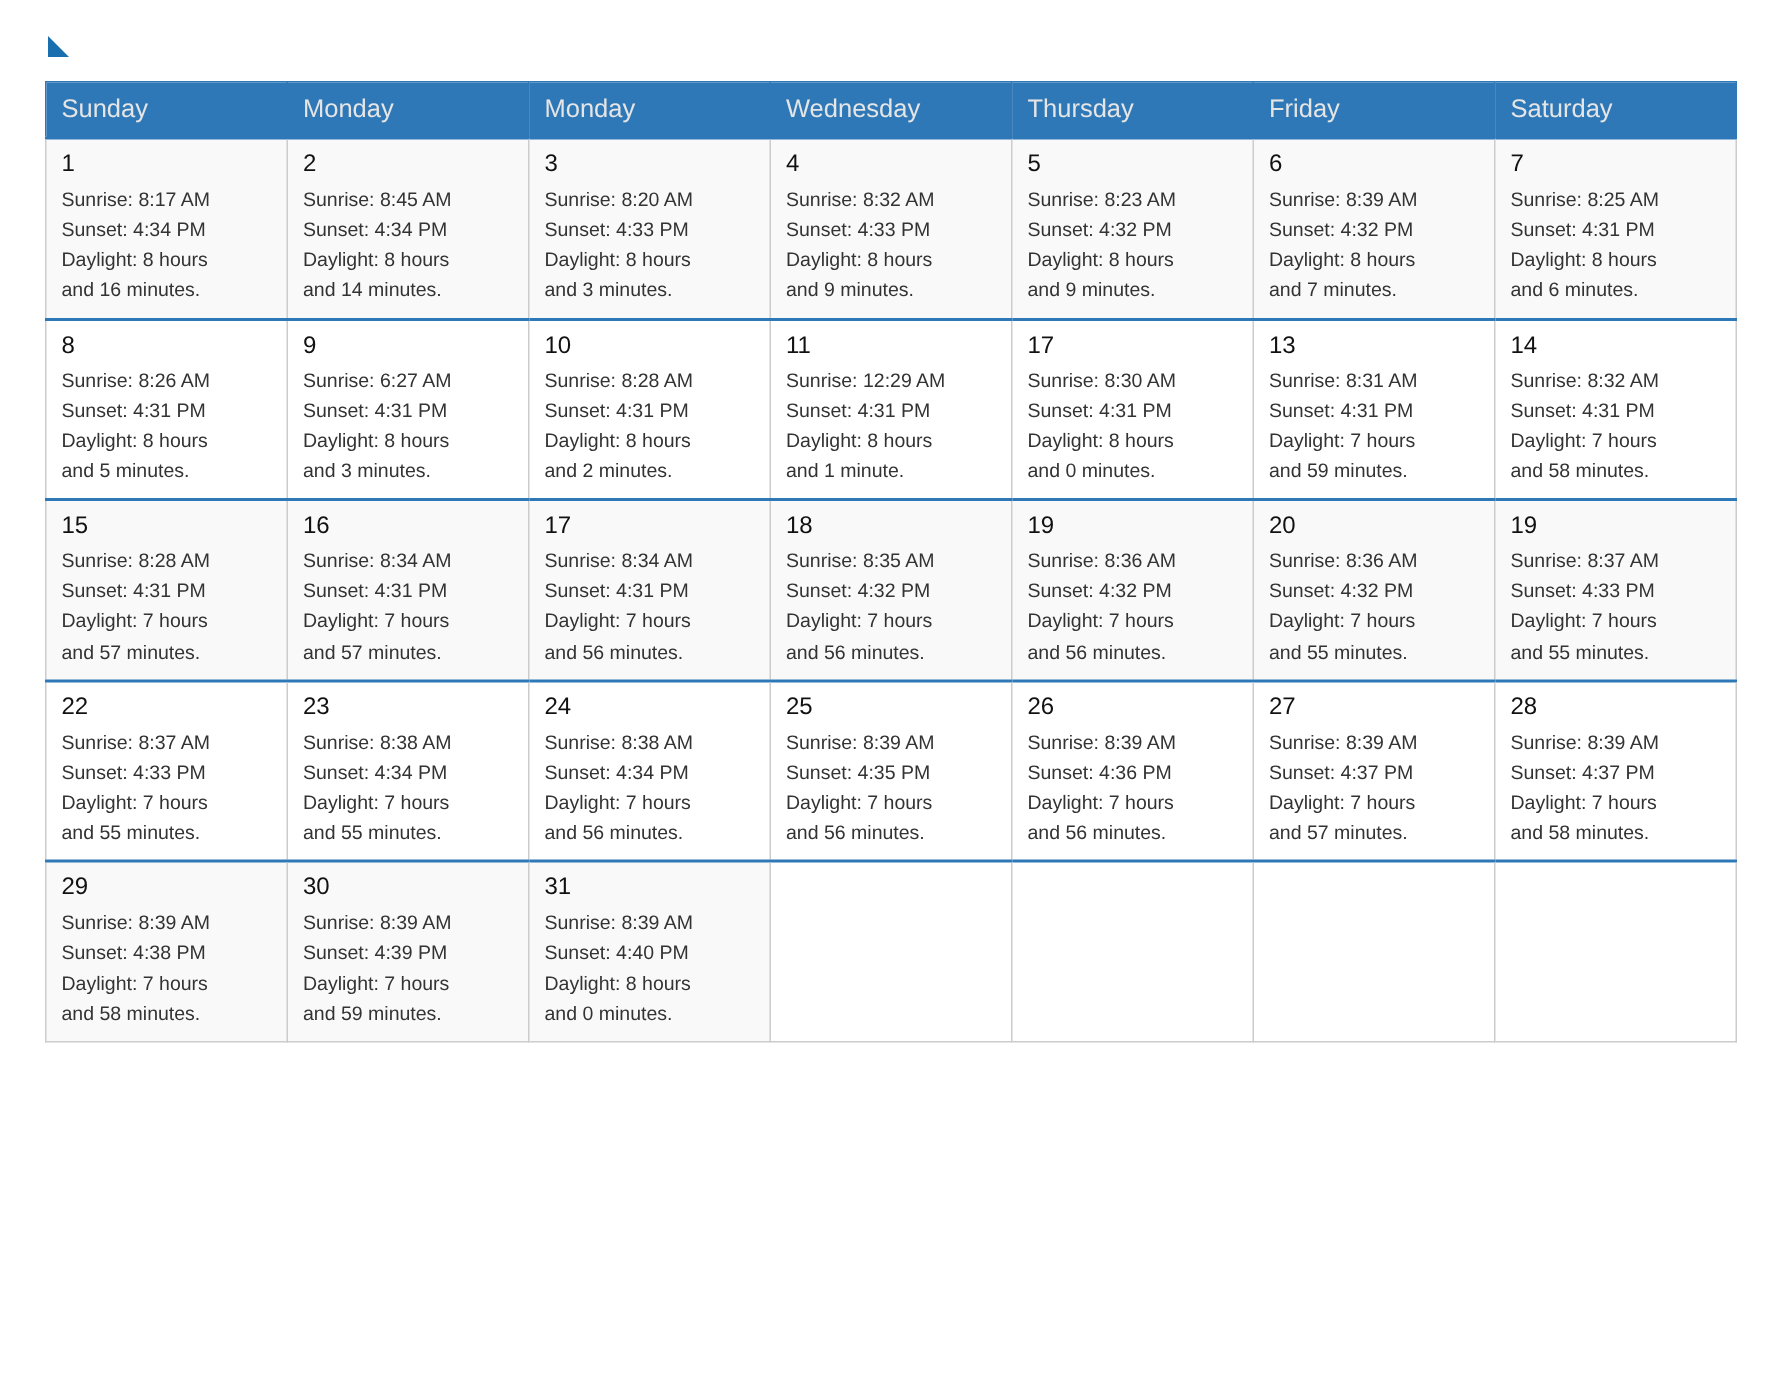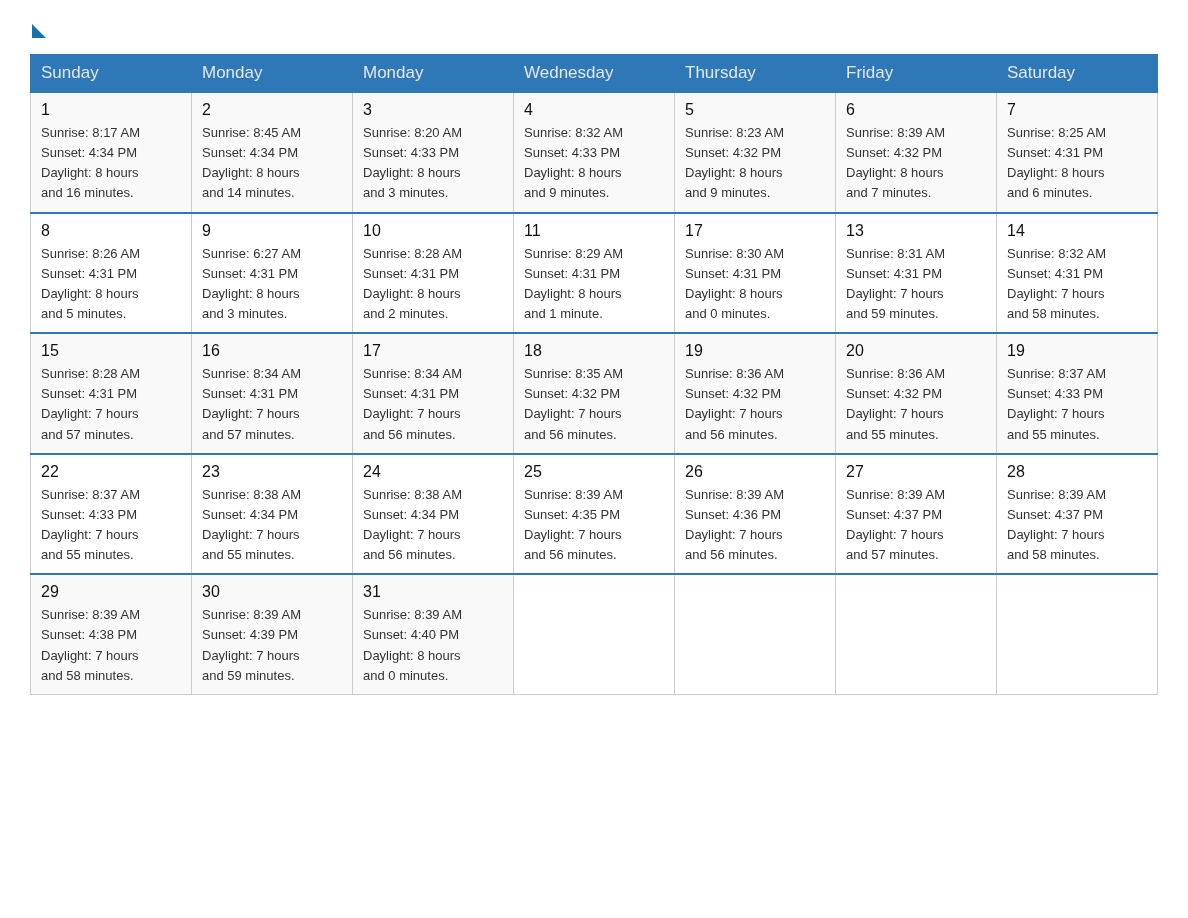--- a/index.html
+++ b/index.html
@@ -178,21 +178,21 @@
         <td>
           <span class="day-number">9</span>
           <div class="day-info"><span>Sunrise: 6:27 AM</span><br><span>Sunset: 4:31 PM</span><br><span>Daylight: 8 hours</span><br><span>and 3 minutes.</span></div>
         </td>
         <td>
           <span class="day-number">10</span>
           <div class="day-info"><span>Sunrise: 8:28 AM</span><br><span>Sunset: 4:31 PM</span><br><span>Daylight: 8 hours</span><br><span>and 2 minutes.</span></div>
         </td>
         <td>
           <span class="day-number">11</span>
-          <div class="day-info"><span>Sunrise: 8:29 AM</span><br><span>Sunset: 4:31 PM</span><br><span>Daylight: 8 hours</span><br><span>and 1 minute.</span></div>
+          <div class="day-info"><span>Sunrise: 12:29 AM</span><br><span>Sunset: 4:31 PM</span><br><span>Daylight: 8 hours</span><br><span>and 1 minute.</span></div>
         </td>
         <td>
           <span class="day-number">17</span>
           <div class="day-info"><span>Sunrise: 8:30 AM</span><br><span>Sunset: 4:31 PM</span><br><span>Daylight: 8 hours</span><br><span>and 0 minutes.</span></div>
         </td>
         <td>
           <span class="day-number">13</span>
           <div class="day-info"><span>Sunrise: 8:31 AM</span><br><span>Sunset: 4:31 PM</span><br><span>Daylight: 7 hours</span><br><span>and 59 minutes.</span></div>
         </td>
         <td>

